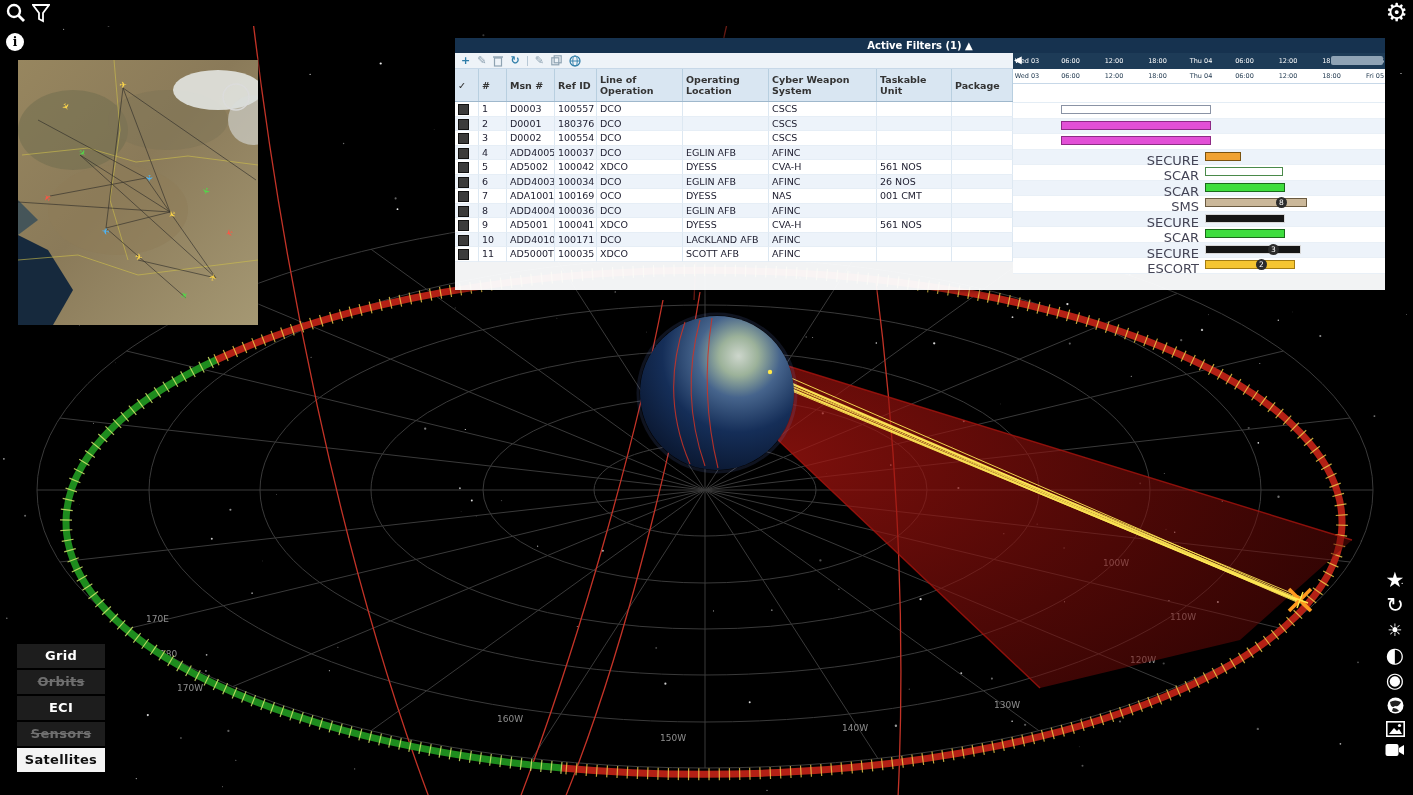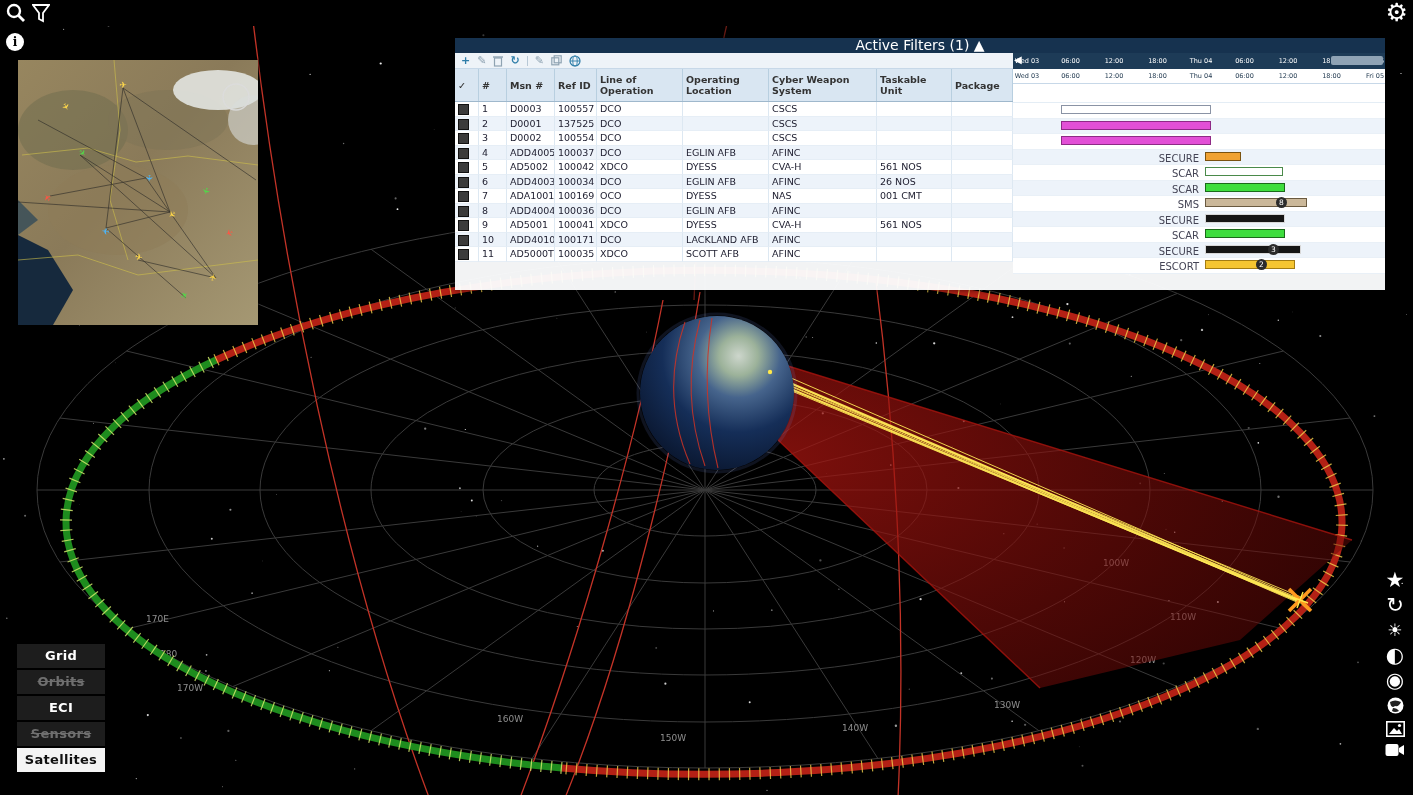--- a/index.html
+++ b/index.html
@@ -15,21 +15,21 @@
     background:#fff;color:#000;font-weight:bold;font-size:12px;text-align:center;line-height:18px;
     font-family:"DejaVu Serif",serif;z-index:6;}
   
   #minimap{position:absolute;left:18px;top:60px;z-index:5;box-shadow:0 0 3px #000;}
   
   #missions{position:absolute;left:455px;top:38px;width:930px;height:252px;z-index:7;
     background:rgba(252,253,254,0.96);font-size:10px;color:#222;box-shadow:0 0 6px rgba(0,0,0,.6);}
   .m-title{height:28px;line-height:28px;padding-left:10px;font-size:15px;color:#68798b;
     background:rgba(243,246,249,.96);}
   .m-filter{height:15px;line-height:15px;background:#16324f;color:#fff;text-align:center;
-    font-size:14px;font-weight:normal;cursor:pointer;}
+    font-size:10px;font-weight:bold;cursor:pointer;}
   .m-body{display:flex;height:209px;}
   .m-left{width:558px;}
   .m-toolbar{height:16px;background:#eef3f8;border-bottom:1px solid #c7d8e8;display:flex;
     align-items:center;gap:7px;padding-left:6px;box-sizing:border-box;}
   .tb-icon{font-size:11px;line-height:13px;color:#2e7da8;cursor:pointer;font-weight:bold;}
   .tb-icon.muted{color:#8fa3b2;}
   .tb-sep{width:1px;height:10px;background:#b7c8d6;}
   #m-header{height:32px;display:flex;background:#d9e6f2;border-bottom:1px solid #9fb8cc;}
   .hc{border-right:1px solid #b8cfe0;padding:2px 3px;box-sizing:border-box;display:flex;
     align-items:center;font-weight:bold;font-size:9.5px;color:#333;}
@@ -45,21 +45,21 @@
   .g-light{height:14px;background:#fff;border-bottom:1px solid #c7d8e8;position:relative;
     color:#223a50;font-size:6.5px;}
   .g-spacer{height:18px;background:#fff;border-bottom:1px solid #e4edf5;}
   .tick{position:absolute;top:50%;transform:translate(-50%,-50%);white-space:nowrap;}
   .g-caret{position:absolute;left:1px;top:1px;color:#fff;font-size:10px;cursor:pointer;z-index:2;}
   .g-scroll{position:absolute;right:2px;top:3px;width:52px;height:9px;background:#8fa3b5;
     border-radius:2px;cursor:pointer;}
   .grow{height:14.5px;position:relative;background:#fff;border-bottom:1px solid #e9f0f7;}
   .grow.alt{background:#edf3fa;}
   .bar{position:absolute;top:2px;height:9px;border:1px solid;box-sizing:border-box;cursor:pointer;}
-  .bar-label{position:absolute;left:0;top:3px;font-size:10px;color:#445;text-align:right;}
+  .bar-label{position:absolute;left:0;top:3px;font-size:13px;color:#445;text-align:right;}
   .badge{position:absolute;top:-2px;width:11px;height:11px;border-radius:50%;background:#2b2b2b;
     color:#fff;font-size:7.5px;line-height:11px;text-align:center;}
   
   #layers{position:absolute;left:17px;top:644px;width:88px;z-index:5;}
   .layer-btn{height:24px;margin-bottom:2px;background:rgba(32,32,32,.9);color:#fff;font-size:13px;
     font-weight:bold;text-align:center;line-height:24px;cursor:pointer;letter-spacing:.3px;}
   .layer-btn.off{color:#6f6f6f;text-decoration:line-through;}
   .layer-btn.active{background:#f4f4f4;color:#111;}
   
   #rtools{position:absolute;right:7px;top:571px;display:flex;flex-direction:column;
@@ -458,21 +458,21 @@
             <span class="c c4">DCO</span>
             <span class="c c5"></span>
             <span class="c c6">CSCS</span>
             <span class="c c7"></span>
             <span class="c c8"></span>
           </div>
           <div class="trow alt">
             <span class="c c0 cb"><span class="box"></span></span>
             <span class="c c1">2</span>
             <span class="c c2">D0001</span>
-            <span class="c c3">137525</span>
+            <span class="c c3">180376</span>
             <span class="c c4">DCO</span>
             <span class="c c5"></span>
             <span class="c c6">CSCS</span>
             <span class="c c7"></span>
             <span class="c c8"></span>
           </div>
           <div class="trow">
             <span class="c c0 cb"><span class="box"></span></span>
             <span class="c c1">3</span>
             <span class="c c2">D0002</span>

